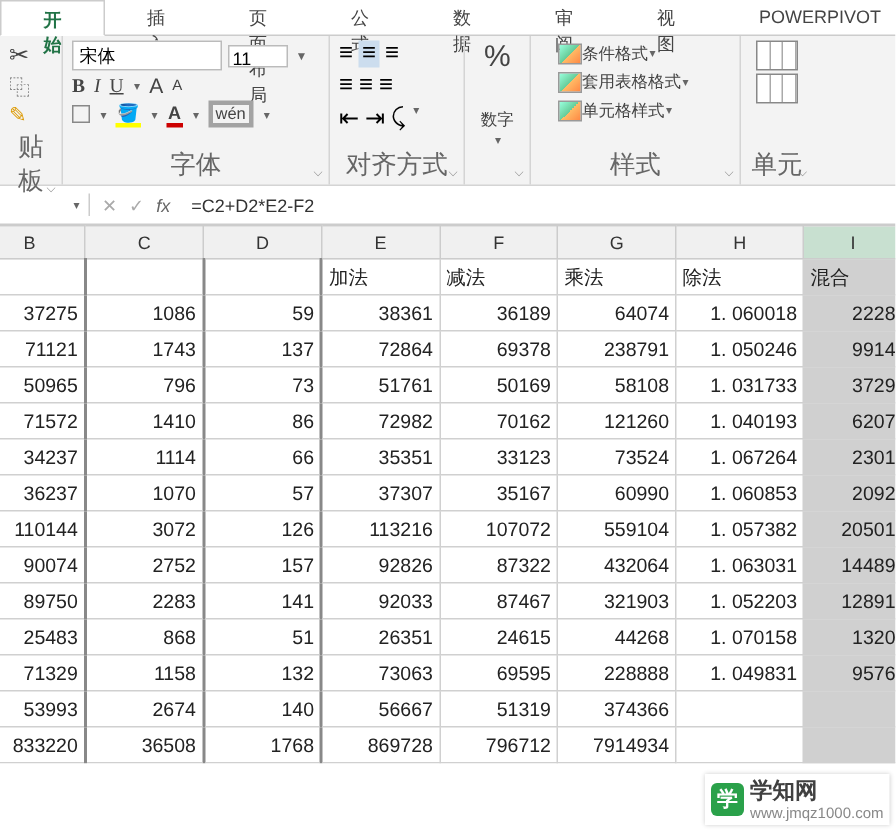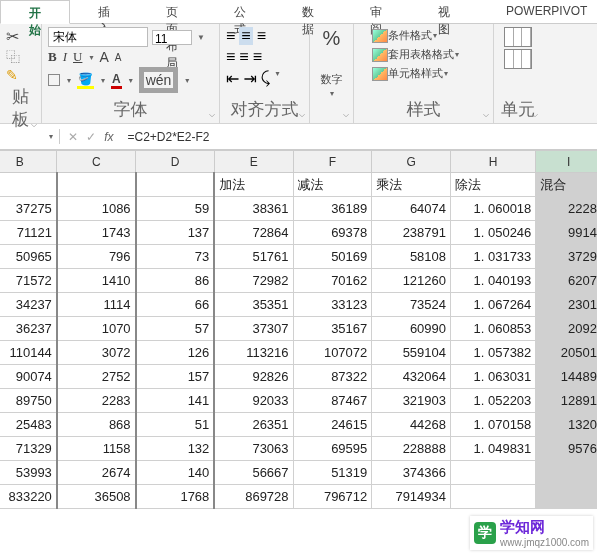--- a/index.html
+++ b/index.html
@@ -23,21 +23,21 @@
 
 
 .font-row1 { display: flex; gap: 4px; align-items: center; }
 .font-select { border: 1px solid #bbb; background: #fff; font-size: 12px; height: 20px; width: 100px; padding: 1px 4px; }
 .size-select { border: 1px solid #bbb; background: #fff; font-size: 12px; height: 15px; width: 40px; padding: 1px 2px; }
 .font-row2 { display: flex; gap: 6px; align-items: center; font-size: 13px; color: #444; }
 .font-row3 { display: flex; gap: 6px; align-items: center; font-size: 12px; color: #444; }
 .btn-b { font-weight: bold; font-family: "Times New Roman"; }
 .btn-i { font-style: italic; font-family: "Times New Roman"; }
 .btn-u { text-decoration: underline; font-family: "Times New Roman"; }
-.wen { border: 5px solid #a3a3a3; font-size: 14px; padding: 0 2px; }
+.wen { border: 3px solid #a3a3a3; font-size: 11px; padding: 0 2px; }
 .font-color { border-bottom: 3px solid #c00; padding: 0 1px; font-weight: bold; }
 .fill-color { border-bottom: 3px solid #ff0; padding: 0 1px; }
 
 
 .align-rows { display: flex; flex-direction: column; gap: 3px; }
 .align-row { display: flex; gap: 4px; }
 
 
 .pct { font-size: 20px; color: #444; text-align: center; }
 .num-label { font-size: 11px; color: #444; margin-top: 20px; }
@@ -67,21 +67,21 @@
 .col-B { width: 68px; } .col-C { width: 72px; } .col-D { width: 72px; }
 .col-E { width: 72px; } .col-F { width: 72px; } .col-G { width: 72px; }
 .col-H { width: 78px; } .col-I { width: 60px; background: #d8d8d8; }
 .sel-col th.col-I-h { background: #c8e0d0; }
 td.sel { background: #d0d0d0; }
 .thick { border-right: 2px solid #888 !important; }
 
 
 .watermark { position: absolute; right: 4px; bottom: 8px; background: #fff; padding: 2px 4px; font-size: 12px; display: flex; align-items: center; gap: 4px; box-shadow: 0 0 3px rgba(0,0,0,.2); }
 .wm-logo { width: 22px; height: 22px; border-radius: 4px; background: #2aa14a; display: flex; align-items: center; justify-content: center; color: #fff; font-weight: bold; font-size: 14px; }
-.wm-text1 { color: #6d28d9; font-weight: bold; font-size: 15px; }
+.wm-text1 { color: #404040; font-weight: bold; font-size: 15px; }
 .wm-url { color: #888; font-size: 10px; text-align: center; }
 
 .drop { font-size: 8px; color: #666; margin-left: 1px; }
 </style>
 </head>
 <body>
 
 <div class="tabs">
   <div class="tab active">开始</div>
   <div class="tab">插入</div>

